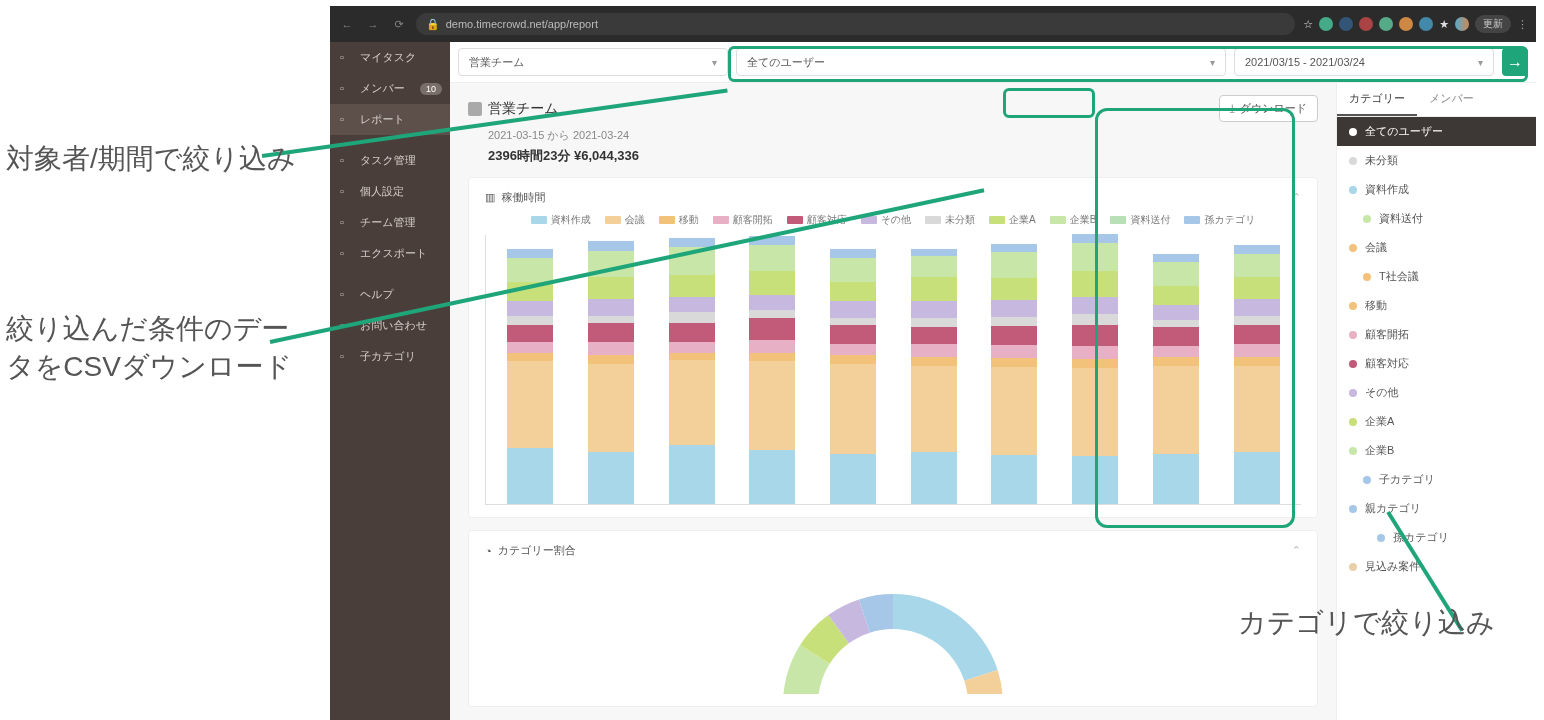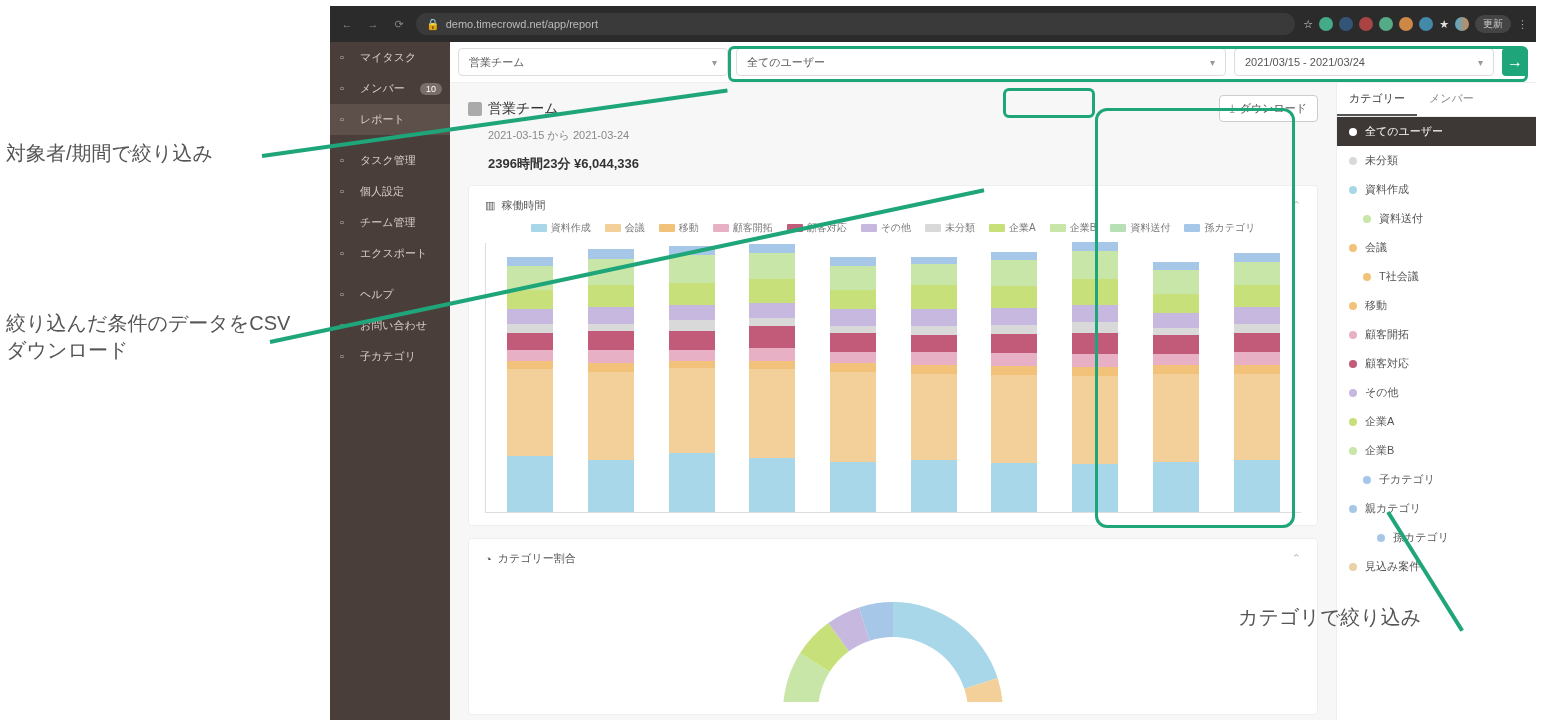--- a/index.html
+++ b/index.html
@@ -1,19 +1,19 @@
 <!DOCTYPE html>
 <html><head>
 <meta charset="utf-8">
 <style>
 * { margin: 0; padding: 0; box-sizing: border-box; font-family: -apple-system, "Hiragino Sans", "Hiragino Kaku Gothic ProN", sans-serif; }
 body { background: #fff; width: 1544px; height: 720px; position: relative; overflow: hidden; }
 
 
-.annotation { position: absolute; font-size: 20px; color: #555; z-index: 20; }
+.annotation { position: absolute; font-size: 28px; color: #555; z-index: 20; }
 .anno-line { position: absolute; background: #1fa57a; z-index: 19; transform-origin: left center; height: 4px; }
 
 
 .browser-chrome { position: absolute; left: 330px; top: 6px; right: 8px; height: 36px; background: #2b2b2b; display: flex; align-items: center; padding: 0 8px; gap: 8px; color: #ccc; font-size: 11px; }
 .nav-btn { width: 18px; height: 18px; display: flex; align-items: center; justify-content: center; color: #888; }
 .urlbar { flex: 1; background: #3a3a3a; border-radius: 12px; height: 22px; display: flex; align-items: center; padding: 0 10px; color: #bbb; gap: 6px; }
 .ext-row { display: flex; gap: 6px; align-items: center; }
 .ext-dot { width: 14px; height: 14px; border-radius: 50%; }
 .update-btn { background: #444; border-radius: 10px; padding: 2px 8px; font-size: 10px; }
 
@@ -41,21 +41,21 @@
 .go-btn { width: 26px; height: 28px; background: #1fa57a; border-radius: 4px; display: flex; align-items: center; justify-content: center; color: #fff; }
 .hl-box { position: absolute; border: 3px solid #1fa57a; border-radius: 6px; pointer-events: none; z-index: 15; }
 
 
 .content { flex: 1; display: flex; min-height: 0; }
 .report { flex: 1; padding: 12px 18px; overflow: auto; }
 .report-head { display: flex; align-items: center; justify-content: space-between; margin-bottom: 6px; }
 .team-title { display: flex; align-items: center; gap: 6px; font-size: 14px; color: #333; }
 .dl-btn { border: 1px solid #ccc; border-radius: 4px; padding: 5px 10px; font-size: 11px; color: #555; display: flex; align-items: center; gap: 5px; background: #fff; }
 .period { font-size: 11px; color: #888; margin: 4px 0 4px 20px; }
-.totals { font-size: 13px; font-weight: 600; color: #333; margin: 12px 0 12px 20px; }
+.totals { font-size: 13px; font-weight: 600; color: #333; margin: 4px 0 12px 20px; }
 
 .card { background: #fff; border: 1px solid #eee; border-radius: 4px; padding: 12px 16px; margin-bottom: 12px; }
 .card-title { font-size: 11px; color: #555; display: flex; align-items: center; gap: 6px; margin-bottom: 8px; }
 .card-title .collapse { margin-left: auto; color: #bbb; }
 
 
 .legend { display: flex; flex-wrap: wrap; gap: 6px 14px; font-size: 10px; color: #777; margin-bottom: 8px; justify-content: center; }
 .legend-item { display: flex; align-items: center; gap: 4px; }
 .legend-swatch { width: 16px; height: 8px; border-radius: 1px; }
 

